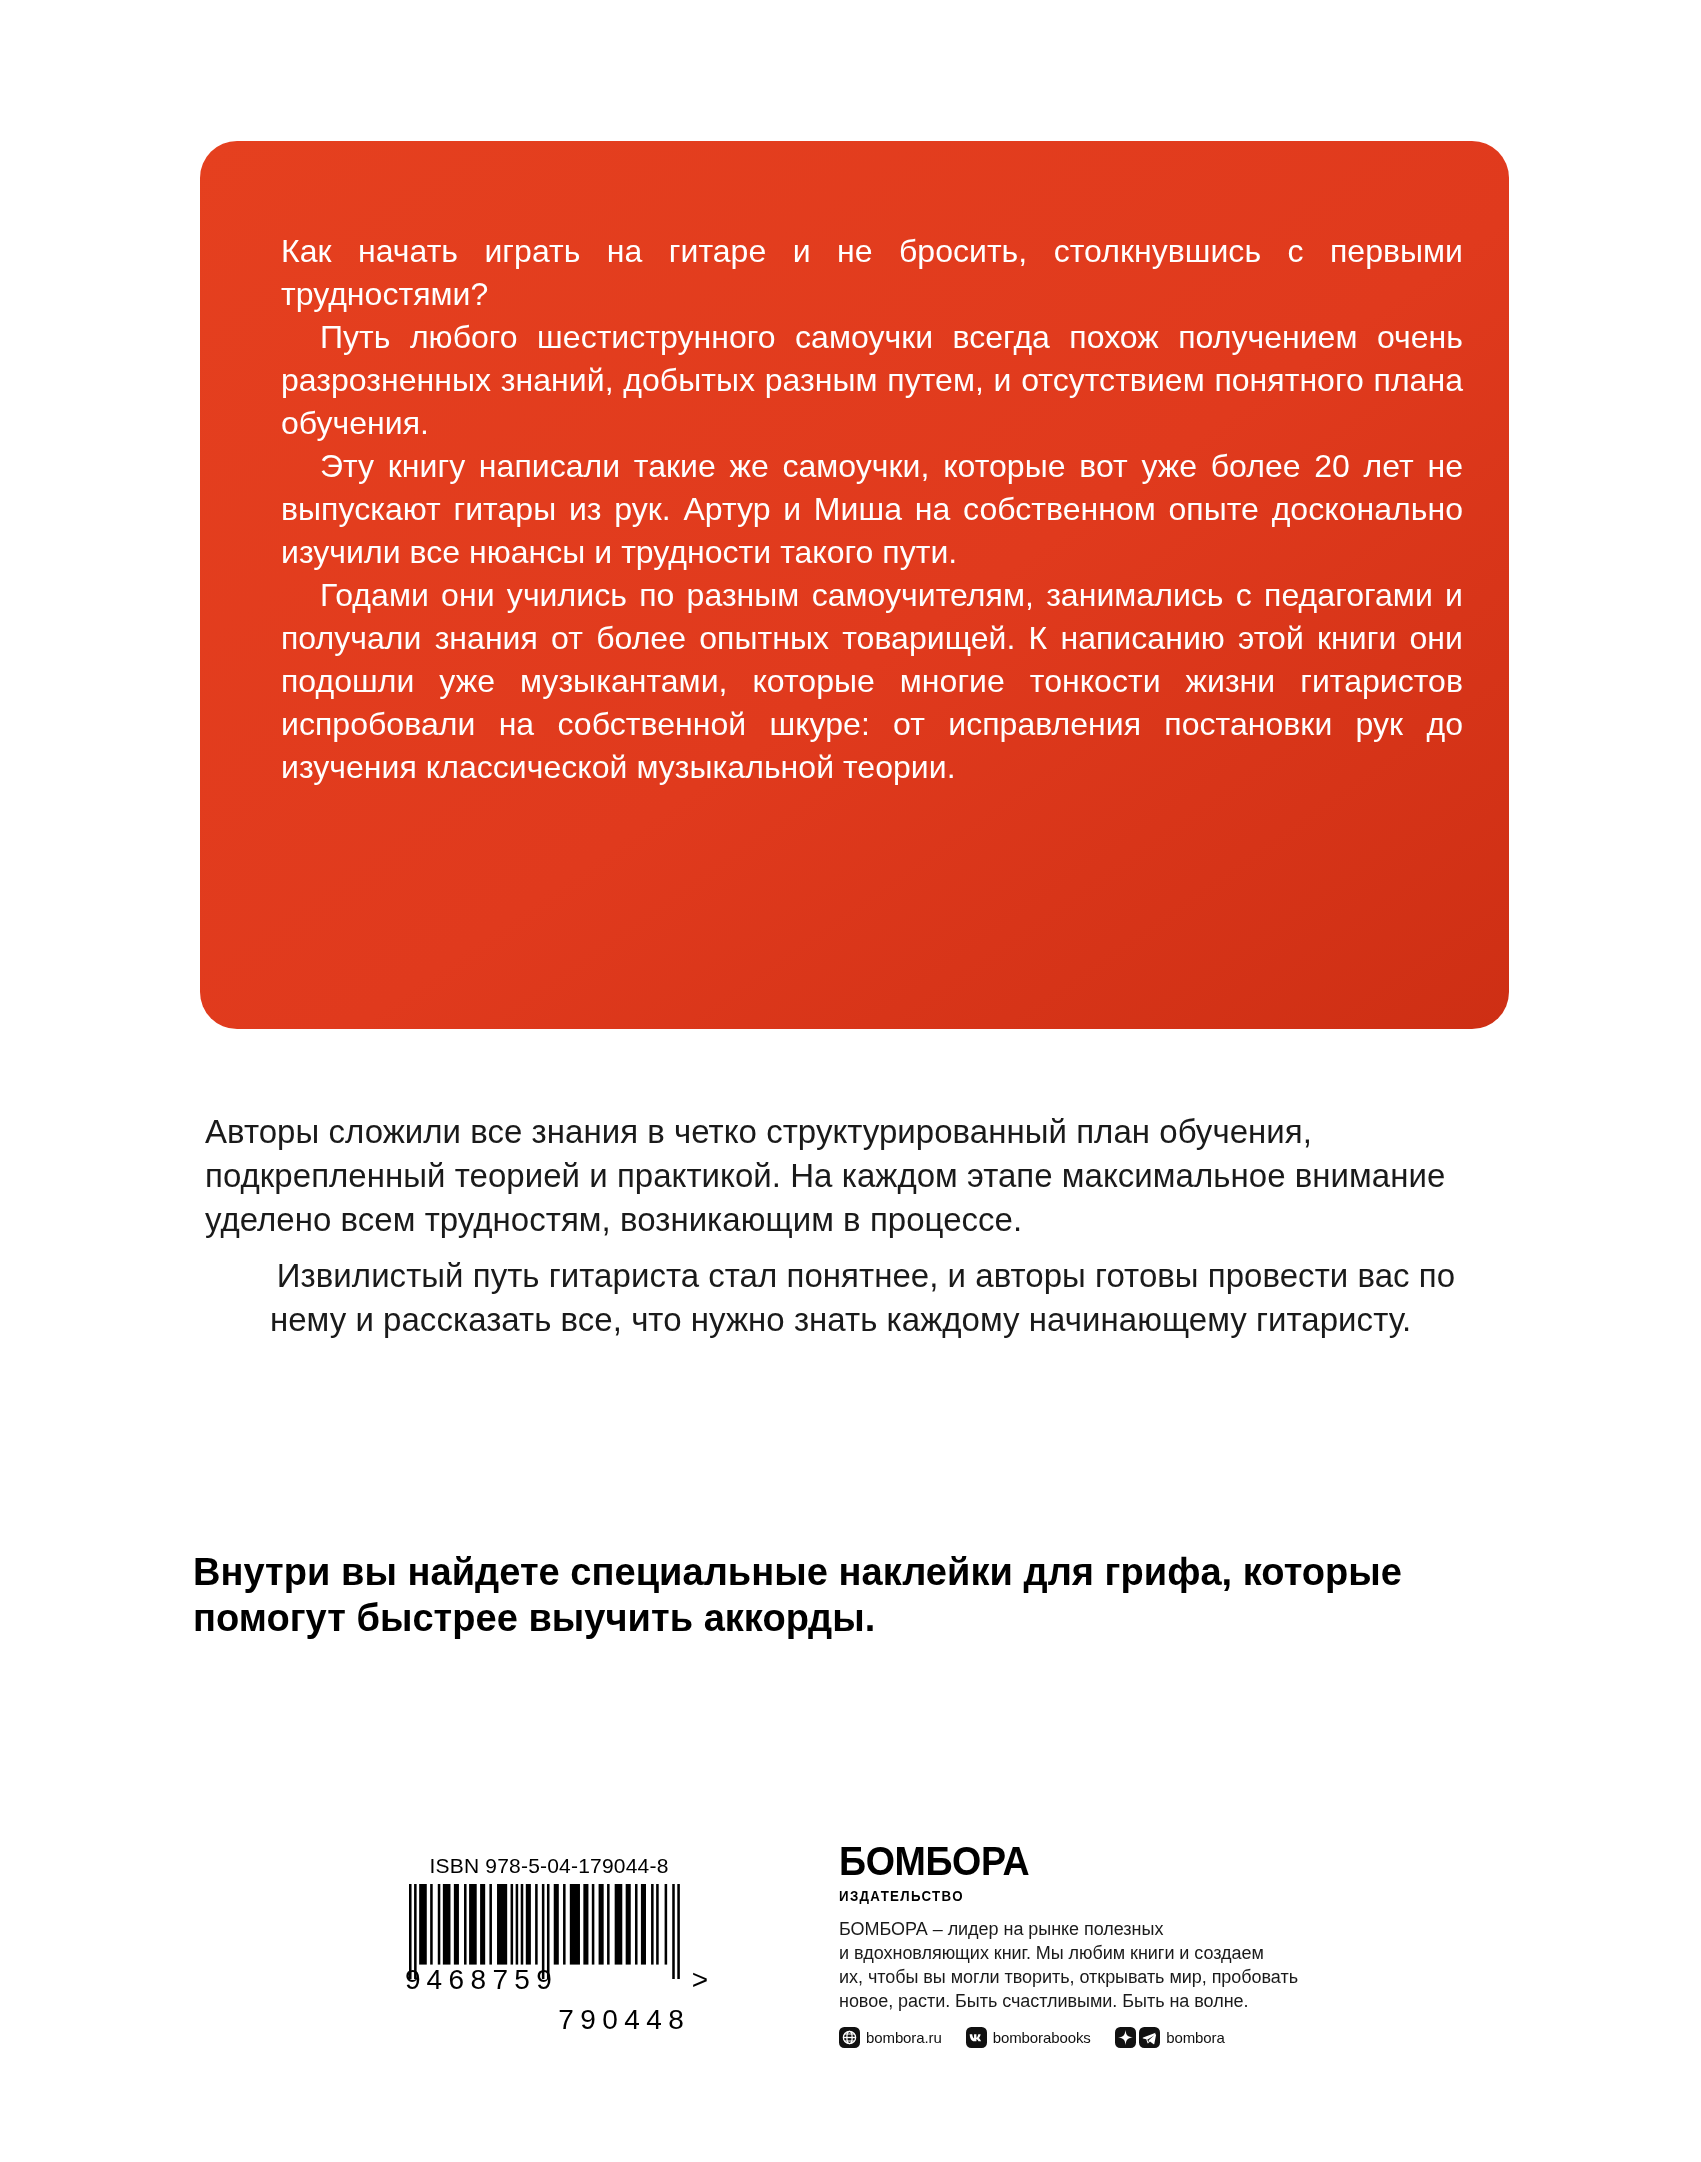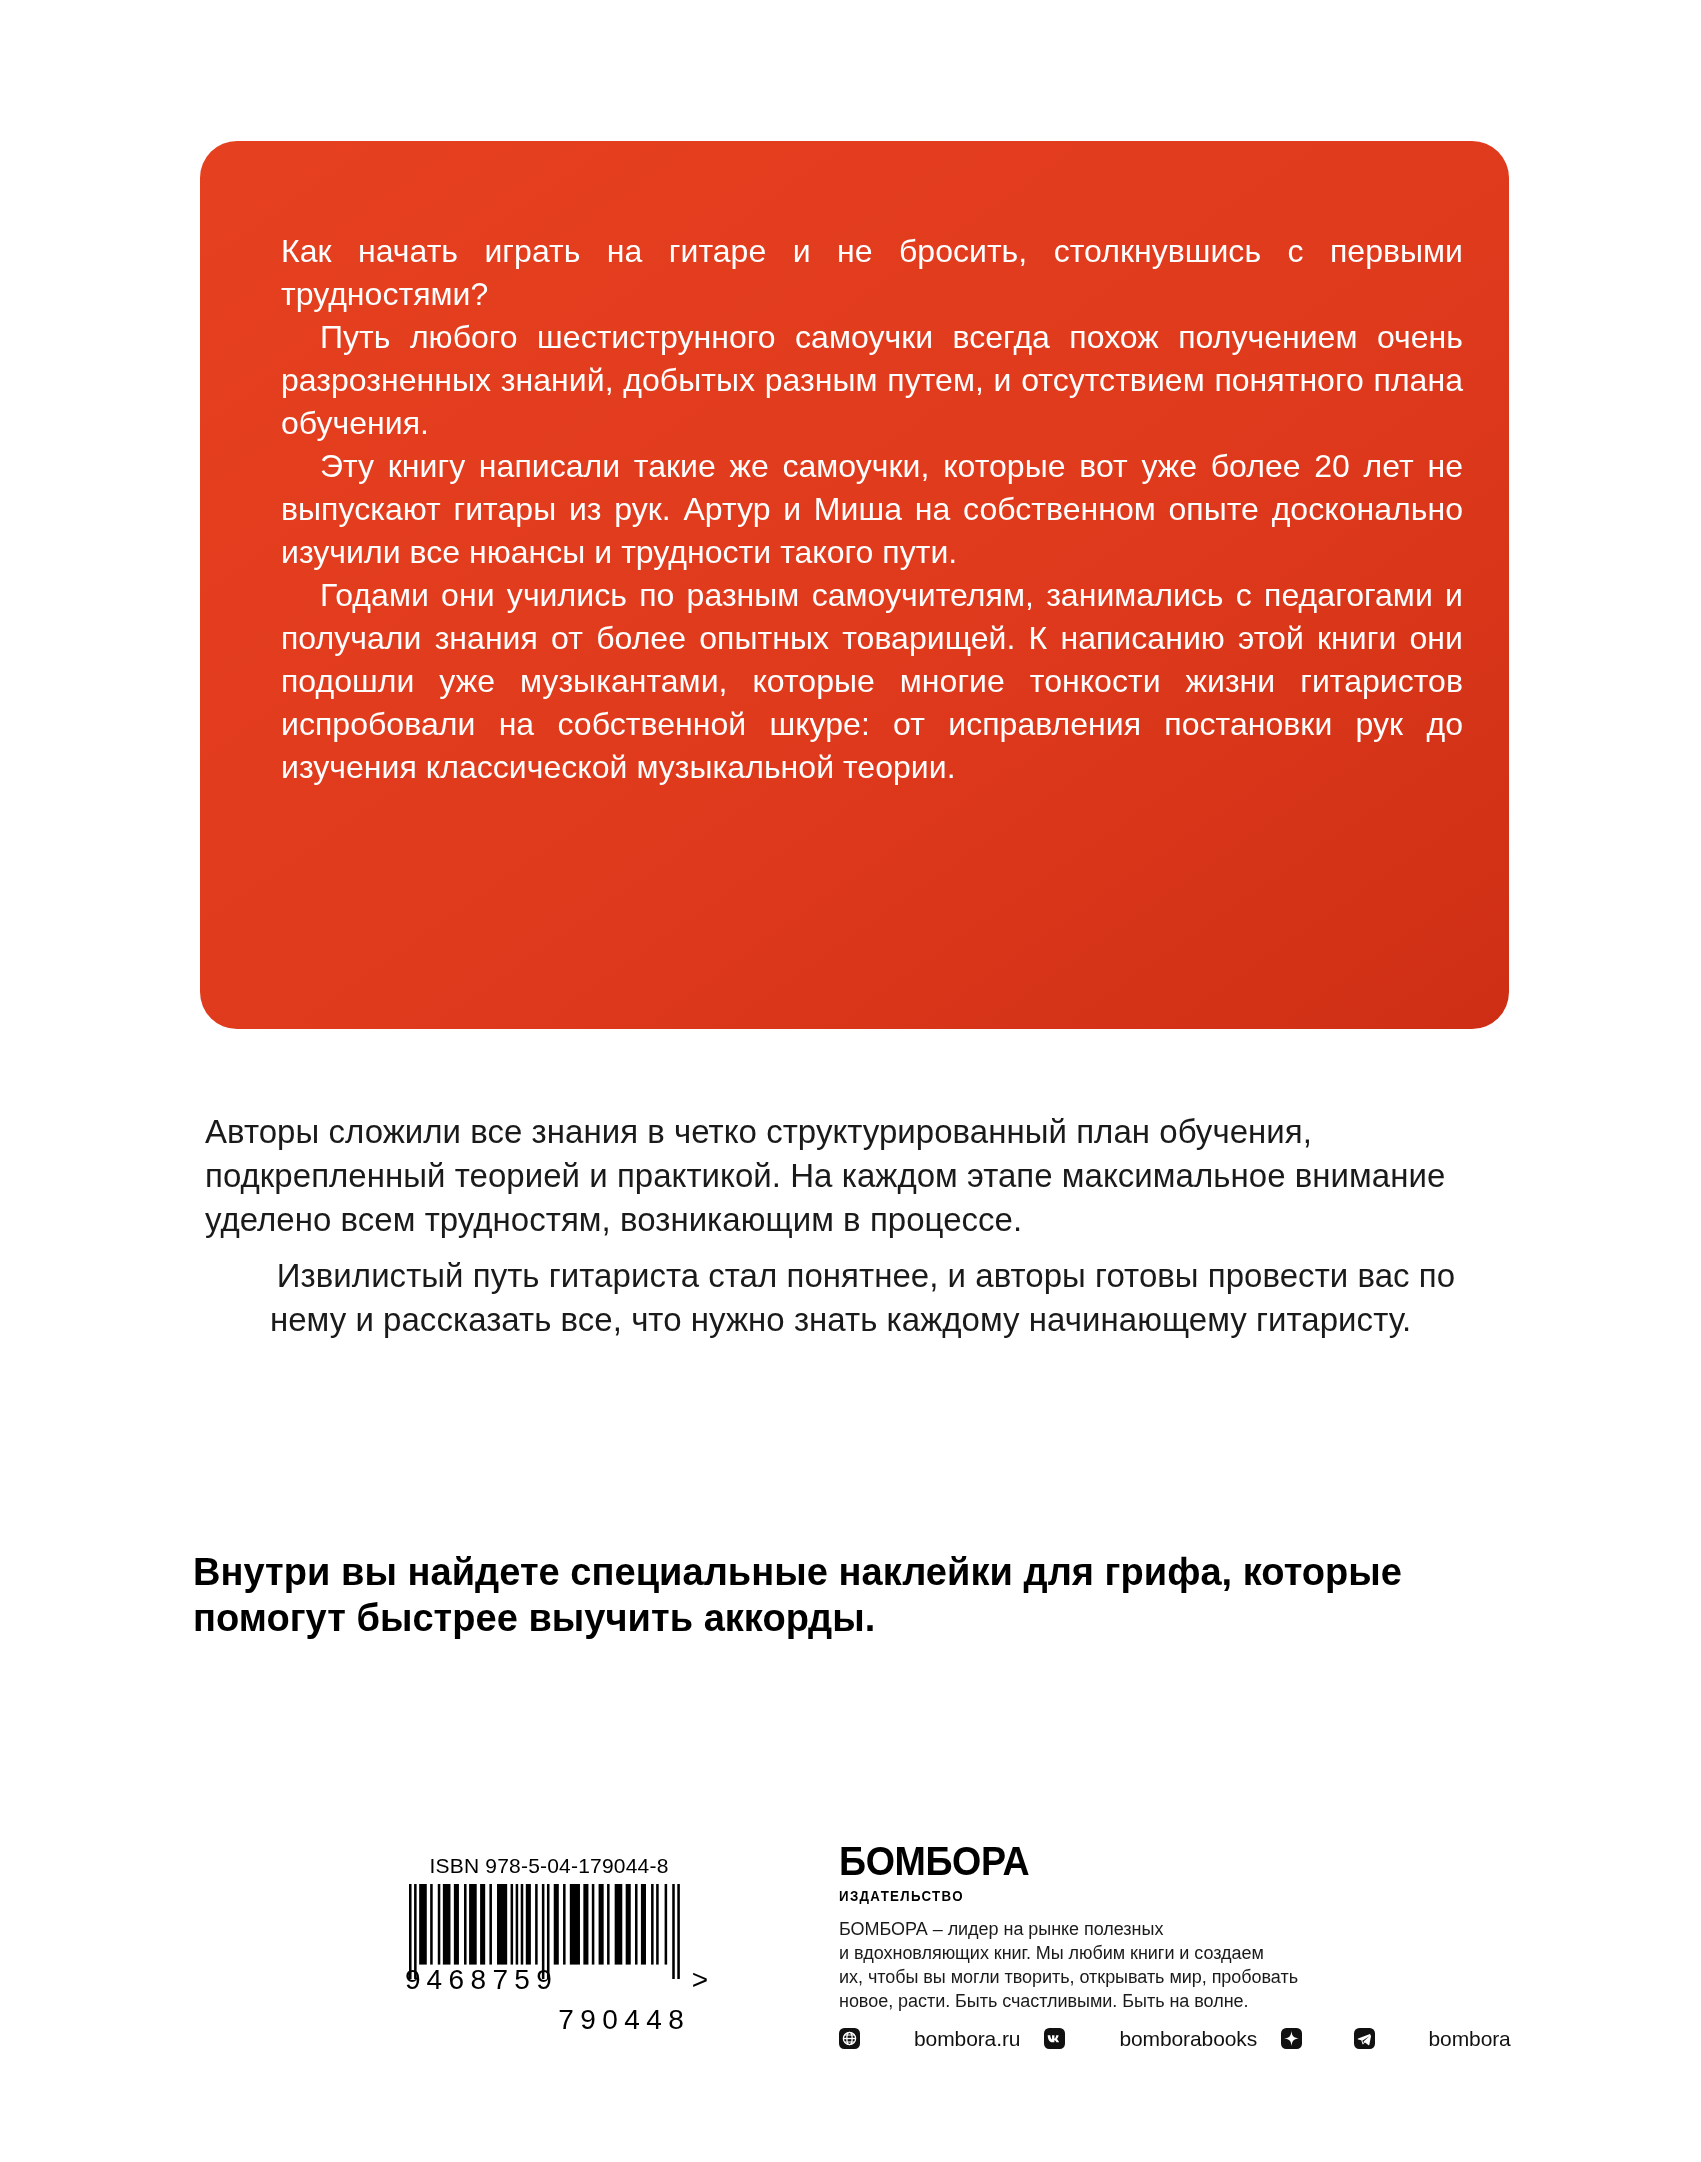--- a/index.html
+++ b/index.html
@@ -155,24 +155,23 @@
   #pub-social {
     display: flex;
     align-items: center;
     margin-top: 13.6px;
     gap: 0;
   }
   .social-item {
     display: flex;
     align-items: center;
     font-family: "Liberation Sans", sans-serif;
-    font-size: 21px;
+    font-size: 15px;
     color: #111;
     letter-spacing: -0.1px;
-    gap: 48px;
   }
   .social-item .sicon {
     width: 21px;
     height: 21px;
     display: inline-block;
     margin-right: 6px;
     flex: 0 0 auto;
   }
   .social-item .sicon.tight { margin-right: 3.4px; }
   .social-gap { width: 24px; flex: 0 0 auto; }

